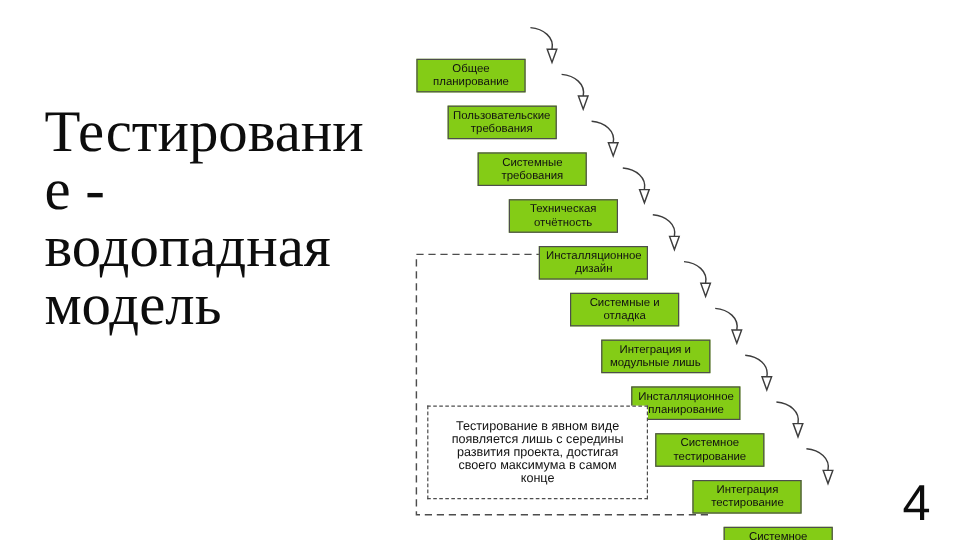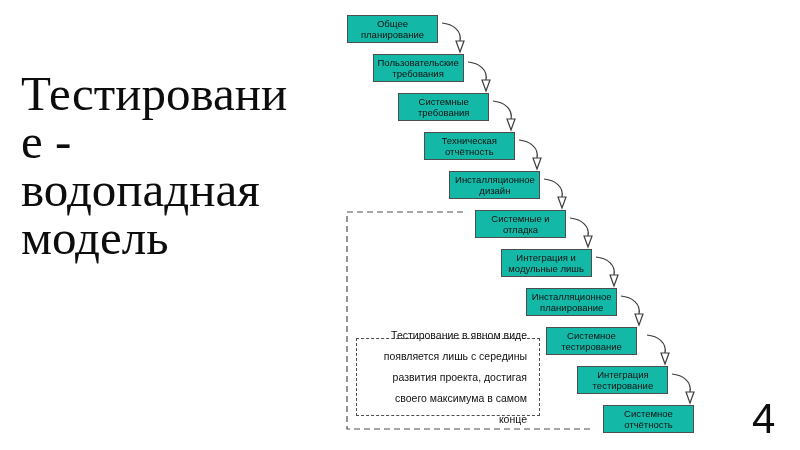--- a/index.html
+++ b/index.html
@@ -1,41 +1,42 @@
 <!DOCTYPE html>
 <html><head>
 <meta charset="utf-8">
 <style>
   html,body{margin:0;padding:0;background:#fff;}
   .slide{
     position:relative;width:800px;height:450px;background:#ffffff;
     overflow:hidden;font-family:"Liberation Sans",sans-serif;
   }
   .title{
-    position:absolute;left:21px;top:70px;width:305px;margin:0;
+    position:absolute;left:21px;top:70px;width:305px;margin:16px;
     font-family:"Liberation Serif",serif;font-weight:400;
     font-size:49px;line-height:48px;color:#0d0d0d;white-space:pre-line;
   }
   .dashed-outline{position:absolute;left:0;top:0;pointer-events:none;}
   .stage-box{
     position:absolute;box-sizing:border-box;width:91px;height:28px;
-    background:#14b8a6;border:1px solid #4d4d4d;
+    background:#84cc16;border:1px solid #4d4d4d;
     display:flex;align-items:center;justify-content:center;
     text-align:center;font-size:9.5px;line-height:11px;color:#111111;
     padding:1px 2px;
+    margin-top:34px;
   }
   .flow-arrow{position:absolute;width:30px;height:38px;}
   .note-box{
     position:absolute;left:356px;top:338px;width:184px;height:78px;
     box-sizing:border-box;border:1px dashed #4d4d4d;background:#ffffff;
     display:flex;align-items:center;justify-content:center;
   }
   .note-text{
-    margin:12px;font-size:10.5px;line-height:21px;color:#111111;
-    text-align:right;white-space:pre-line;
+    margin:12px;font-size:10.5px;line-height:11px;color:#111111;
+    text-align:center;white-space:pre-line;
   }
   .page-number{
     position:absolute;left:752px;top:398px;
     font-size:42px;line-height:1;color:#0d0d0d;
     font-family:"Liberation Sans",sans-serif;
   }
 </style>
 </head>
 <body>
 

